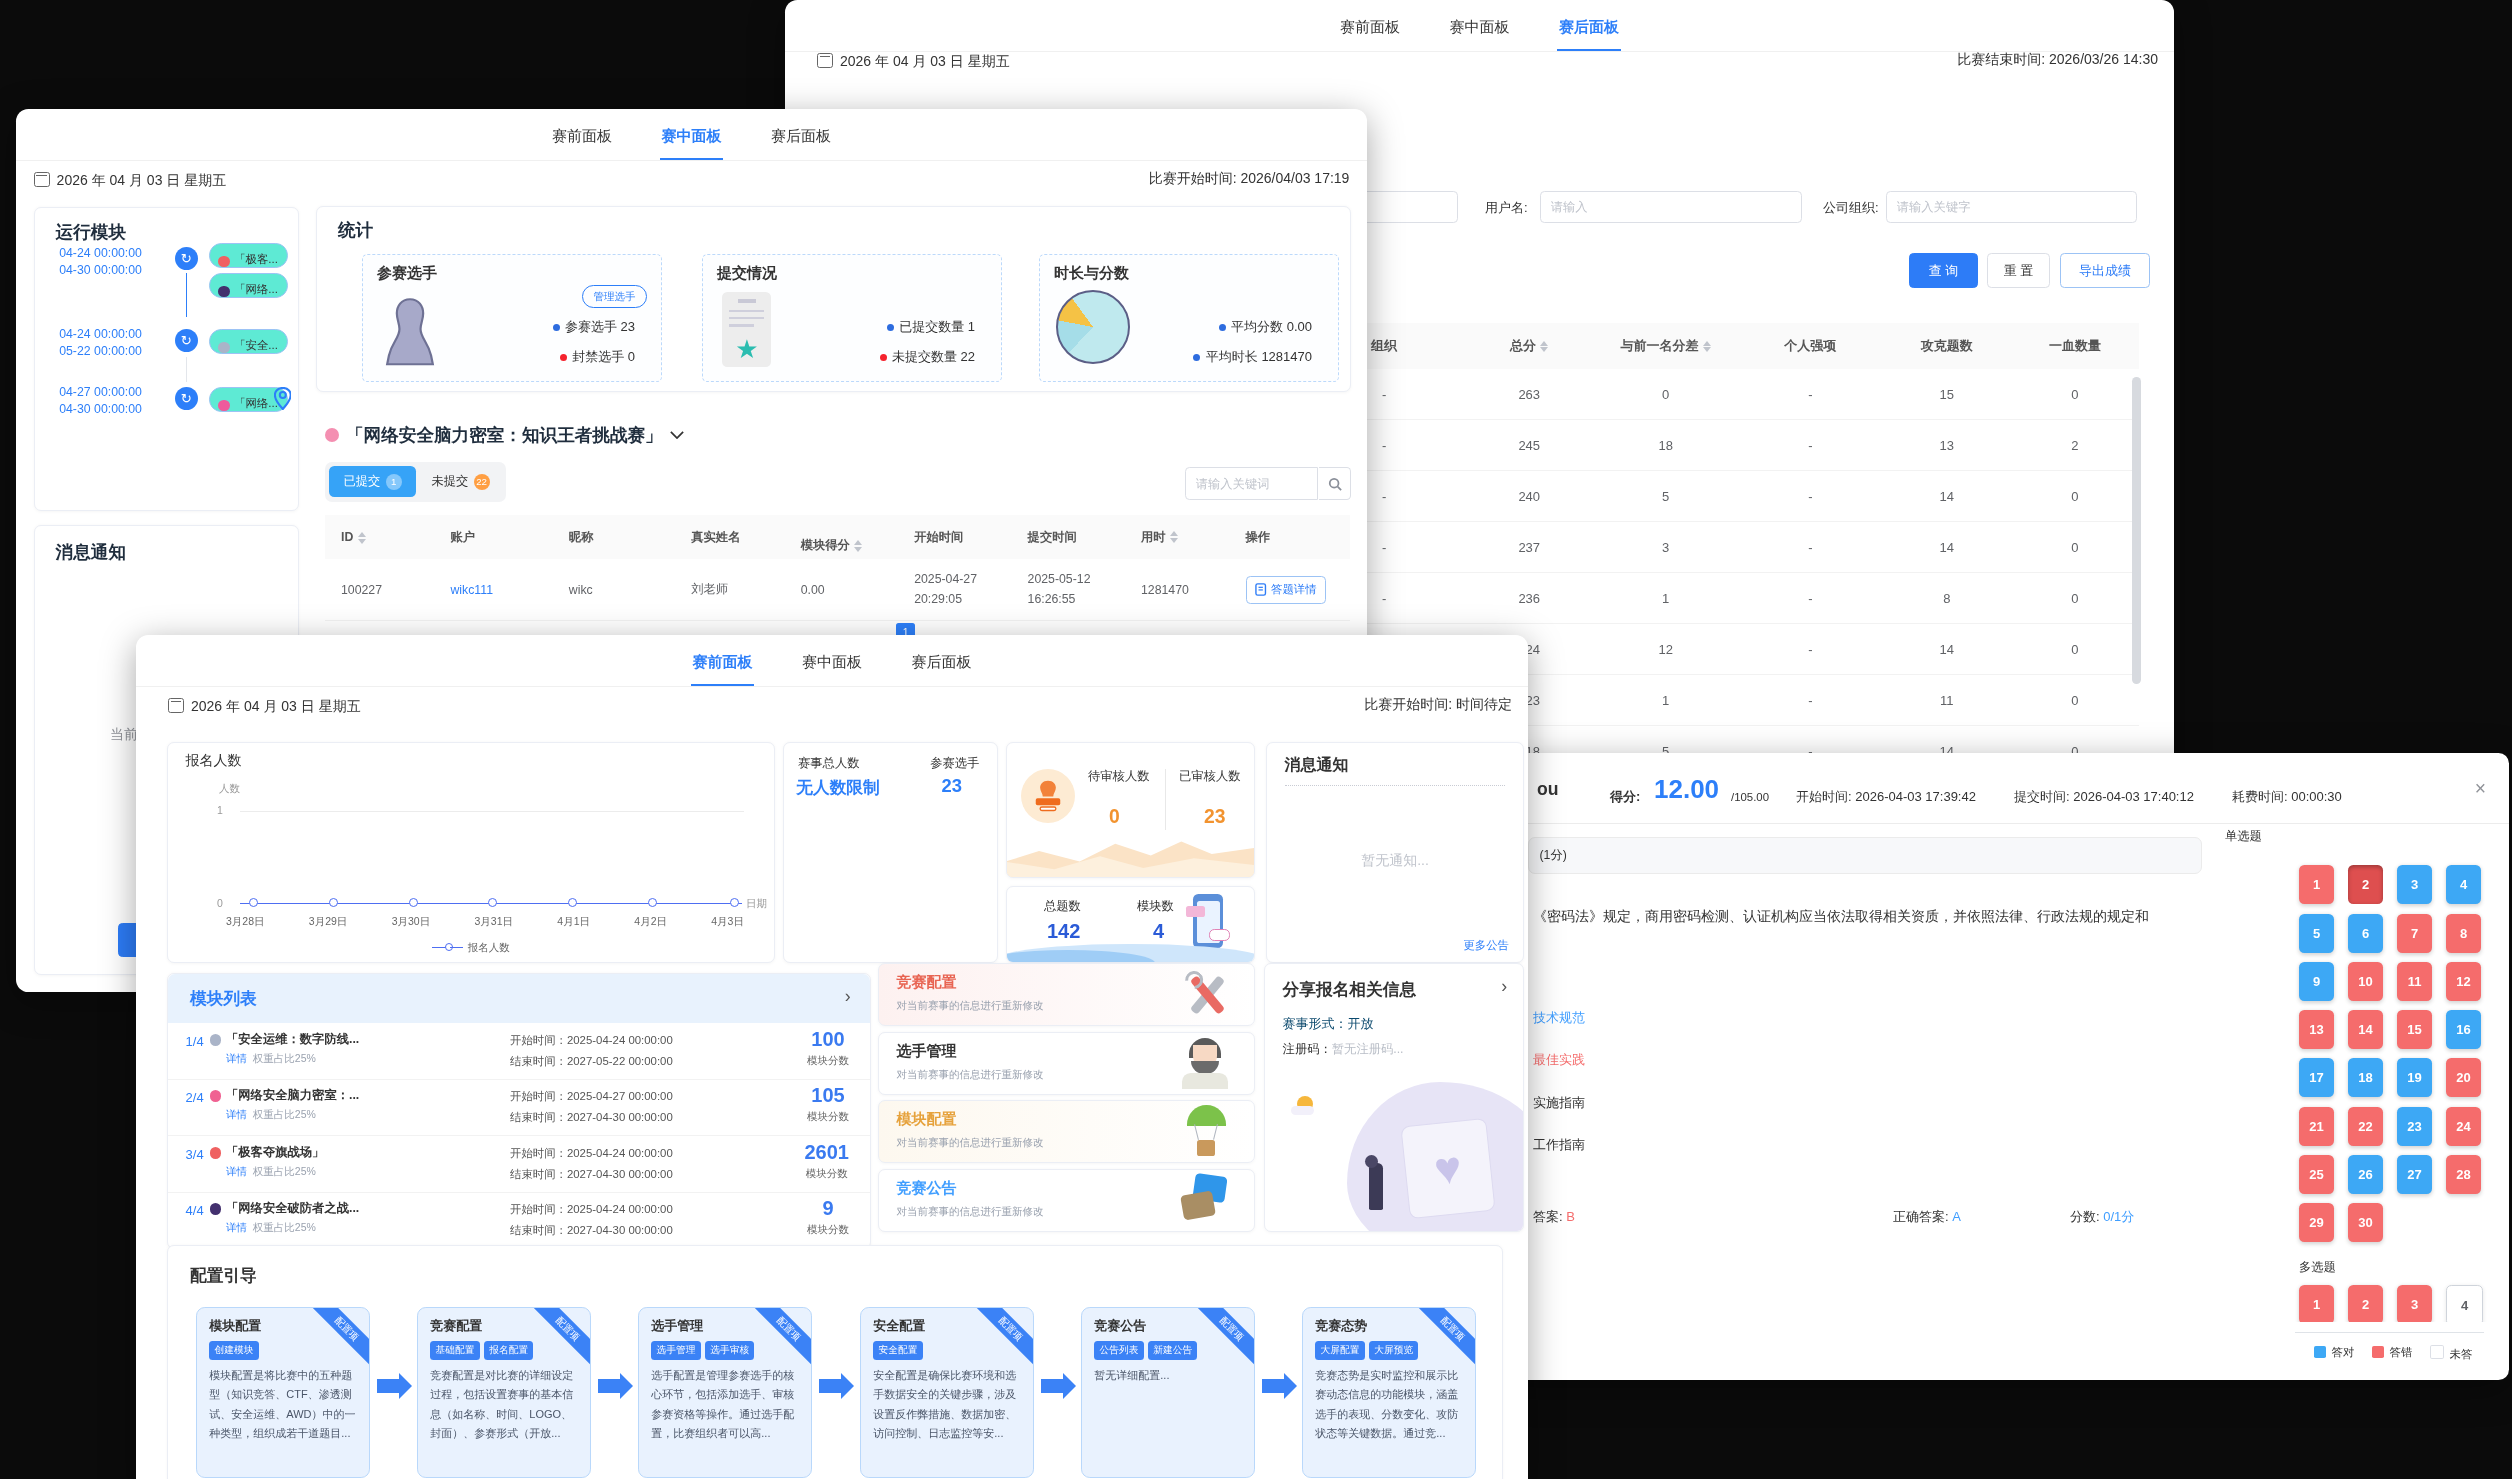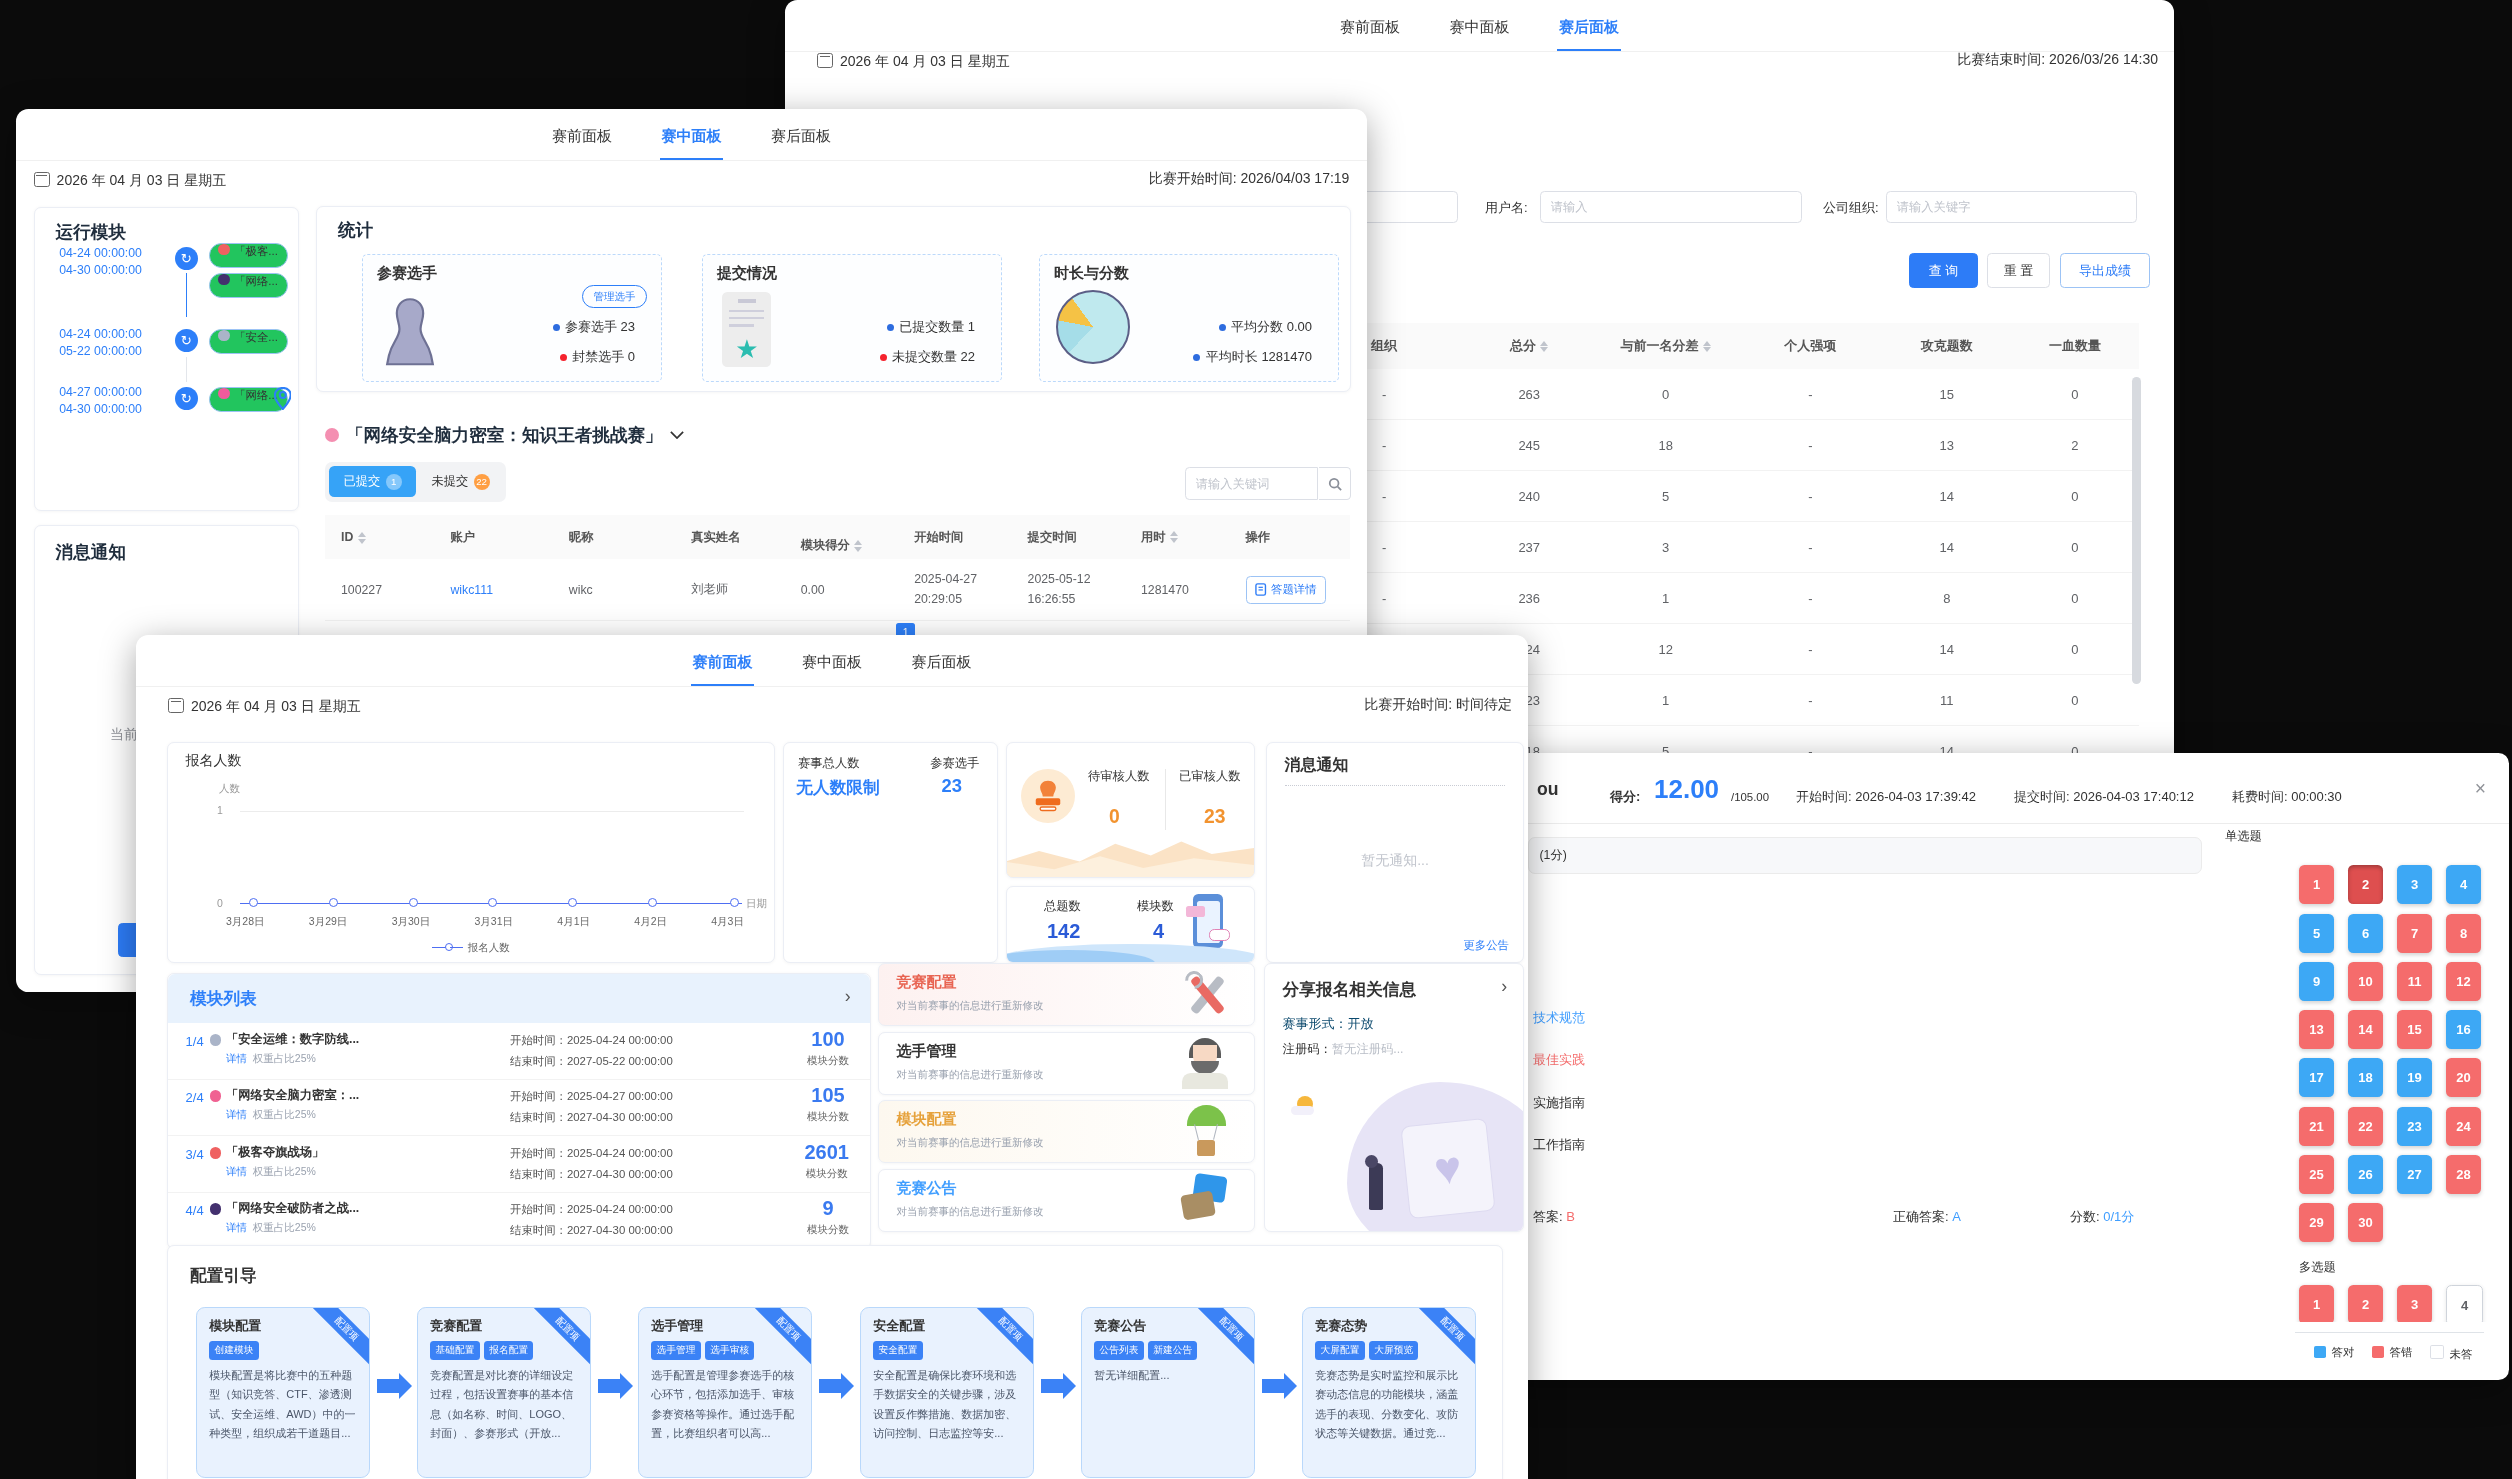--- a/index.html
+++ b/index.html
@@ -15,21 +15,21 @@
   .cal{display:inline-block;width:14px;height:13px;border:1.8px solid #666;border-radius:2.6px;position:relative;top:1.8px;margin-right:7px;}
   .cal:before{content:"";position:absolute;left:1.8px;right:1.8px;top:1.8px;border-top:1.8px solid #666;}
   .card{position:absolute;background:#fff;border:0.9px solid #ebeef5;border-radius:7px;box-shadow:0 0.9px 3.5px rgba(0,0,0,.04);}
   .hd{font-weight:bold;font-size:17.6px;color:#1f2d3d;}
   .dot{display:inline-block;width:7px;height:7px;border-radius:50%;margin-right:5.3px;vertical-align:middle;}
   .bdot{background:#2d6cdf;} .rdot{background:#f5222d;}
   .sorter{display:inline-flex;flex-direction:column;margin-left:4.4px;vertical-align:middle;}
   .sorter i{width:0;height:0;border-left:4.4px solid transparent;border-right:4.4px solid transparent;}
   .sorter .up{border-bottom:5.3px solid #c0c4cc;margin-bottom:1.8px;}
   .sorter .dn{border-top:5.3px solid #c0c4cc;}
-  .pill{display:inline-flex;align-items:flex-start;height:23px;padding:0 8.8px;border:0.9px solid #9cc3f5;border-radius:12.3px;font-size:11.4px;color:#333;background:#22c55e;gap:4.4px;}
+  .pill{display:inline-flex;align-items:flex-end;height:23px;padding:0 8.8px;border:0.9px solid #9cc3f5;border-radius:12.3px;font-size:11.4px;color:#333;background:#5eead4;gap:4.4px;}
   .sync{width:23px;height:23px;border-radius:50%;background:#2d7ff9;color:#fff;font-size:13px;line-height:23px;text-align:center;}
   .emoji{display:inline-block;width:11.4px;height:11.4px;border-radius:50%;}
   .btn{display:inline-flex;align-items:center;justify-content:center;border-radius:4.4px;font-size:13px;cursor:pointer;}
   .btn.blue{background:#2d7cf7;color:#fff;border:0.9px solid #2d7cf7;}
   .btn.plain{background:#fff;color:#333;border:0.9px solid #dcdfe6;}
   .btn.ghost{background:#fff;color:#2d7cf7;border:0.9px solid #9cc3f5;}
   .inp{border:0.9px solid #dcdfe6;border-radius:4.4px;background:#fff;font-size:12.3px;color:#333;padding:0 9.7px;height:32px;box-sizing:border-box;}
   .inp::placeholder{color:#c0c4cc;}
   .phead{display:flex;background:#fafafa;font-weight:bold;color:#555;font-size:13px;align-items:center;}
   .prow{display:flex;border-bottom:0.9px solid #f2f2f2;align-items:center;font-size:13px;color:#606266;}
@@ -345,20 +345,21 @@
   <span style="position:absolute;left:298px;top:35px;font-size:13px;">开始时间: 2026-04-03 17:39:42</span>
   <span style="position:absolute;left:516px;top:35px;font-size:13px;">提交时间: 2026-04-03 17:40:12</span>
   <span style="position:absolute;left:734px;top:35px;font-size:13px;">耗费时间: 00:00:30</span>
   <span style="position:absolute;right:23px;top:24.6px;font-size:19.3px;color:#909399;cursor:pointer;">×</span>
   <div style="position:absolute;left:0;right:0;top:70px;border-top:0.9px solid #ececec;"></div>
 
   <div style="position:absolute;left:30px;top:84px;width:672px;height:35px;background:#f7f8fa;border:0.9px solid #ebebeb;border-radius:7px;">
     <span style="position:absolute;left:10.5px;top:8.8px;font-size:12.3px;color:#333;">(1分)</span>
   </div>
   <div style="position:absolute;left:35px;top:147px;width:651px;font-size:14px;color:#333;line-height:32px;">
+    <div>《密码法》规定，商用密码检测、认证机构应当依法取得相关资质，并依照法律、行政法规的规定和</div>
   </div>
   <div style="position:absolute;left:35px;top:256px;font-size:13px;color:#409eff;">技术规范</div>
   <div style="position:absolute;left:35px;top:298px;font-size:13px;color:#f56c6c;">最佳实践</div>
   <div style="position:absolute;left:35px;top:341px;font-size:13px;color:#333;">实施指南</div>
   <div style="position:absolute;left:35px;top:383px;font-size:13px;color:#333;">工作指南</div>
 
   <div style="position:absolute;left:35px;top:455px;font-size:13px;">
     <span>答案:</span> <span style="color:#f56c6c;">B</span>
   </div>
   <div style="position:absolute;left:395px;top:455px;font-size:13px;">

